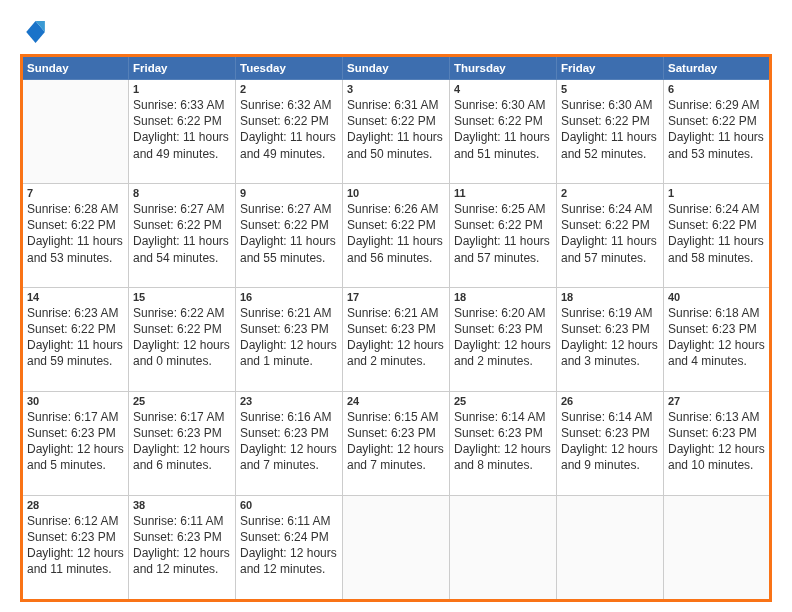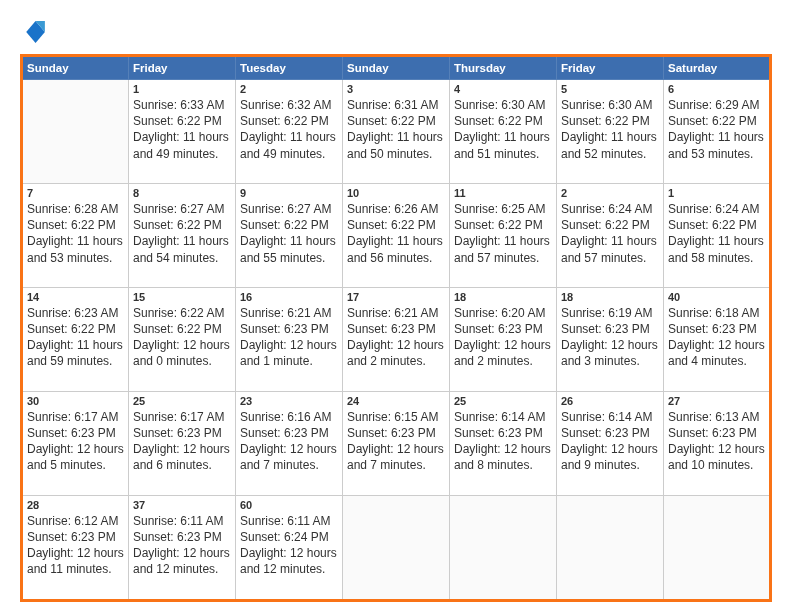--- a/index.html
+++ b/index.html
@@ -241,21 +241,21 @@
             <span class="day-num">27</span>
             <div class="day-info">Sunrise: 6:13 AM<br>Sunset: 6:23 PM<br>Daylight: 12 hours<br>and 10 minutes.</div>
           </td>
         </tr>
         <tr>
           <td>
             <span class="day-num">28</span>
             <div class="day-info">Sunrise: 6:12 AM<br>Sunset: 6:23 PM<br>Daylight: 12 hours<br>and 11 minutes.</div>
           </td>
           <td>
-            <span class="day-num">37</span>
+            <span class="day-num">38</span>
             <div class="day-info">Sunrise: 6:11 AM<br>Sunset: 6:23 PM<br>Daylight: 12 hours<br>and 12 minutes.</div>
           </td>
           <td>
             <span class="day-num">60</span>
             <div class="day-info">Sunrise: 6:11 AM<br>Sunset: 6:24 PM<br>Daylight: 12 hours<br>and 12 minutes.</div>
           </td>
           <td class="empty-cell"></td>
           <td class="empty-cell"></td>
           <td class="empty-cell"></td>
           <td class="empty-cell"></td>

